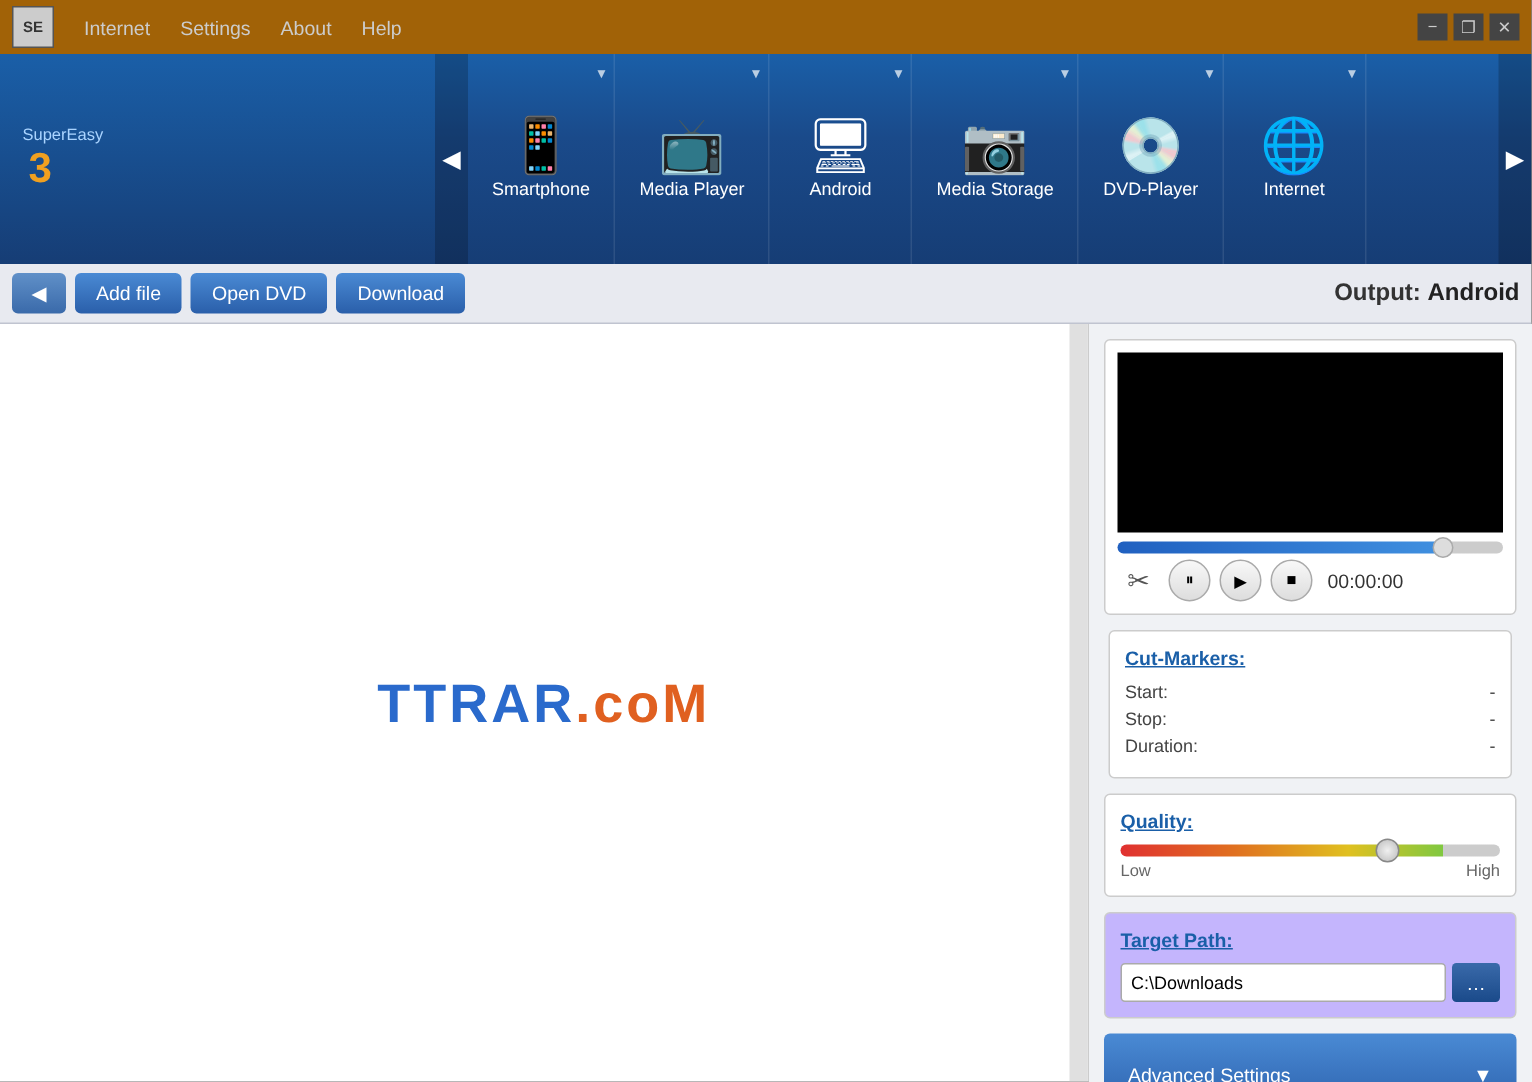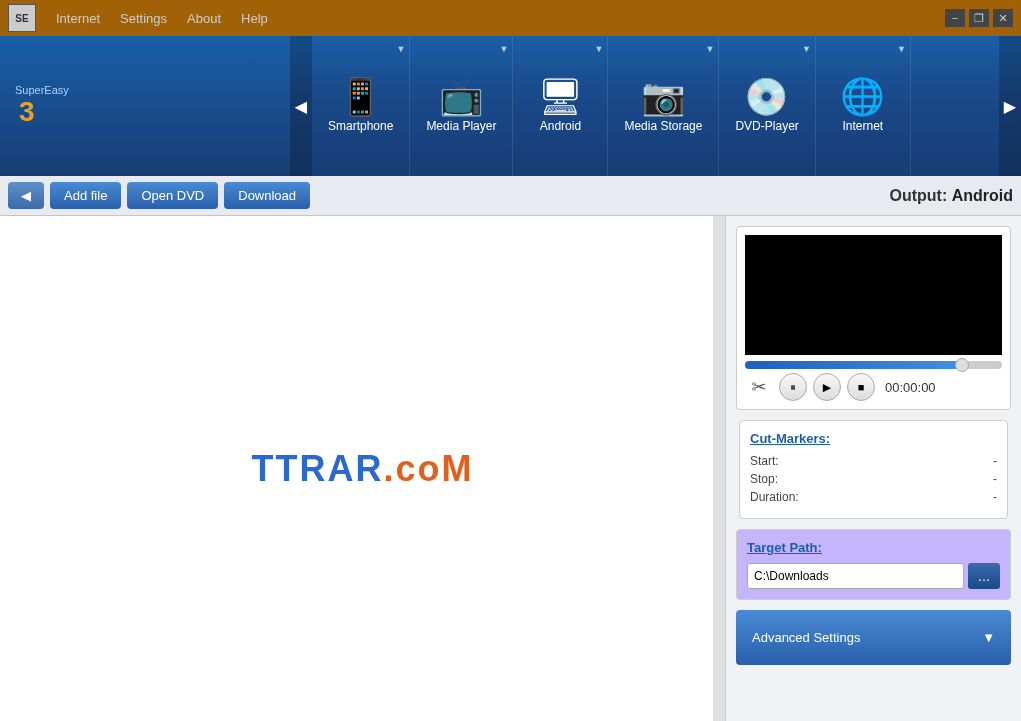--- a/index.html
+++ b/index.html
@@ -385,20 +385,30 @@
       <div class="cut-row">
         <span class="cut-label">Stop:</span>
         <span class="cut-value">-</span>
       </div>
       <div class="cut-row">
         <span class="cut-label">Duration:</span>
         <span class="cut-value">-</span>
       </div>
     </div>
 
+    <div id="quality-section">
+      <div id="quality-title">Quality:</div>
+      <div id="quality-slider-track">
+        <div id="quality-thumb"></div>
+      </div>
+      <div class="quality-labels">
+        <span>Low</span>
+        <span>High</span>
+      </div>
+    </div>
 
     <div id="target-path-section">
       <div id="target-path-title">Target Path:</div>
       <div id="target-path-row">
         <input type="text" id="target-path-input" value="C:\Downloads" style="">
         <button id="browse-btn">…</button>
       </div>
     </div>
 
     <button id="advanced-settings-btn">

